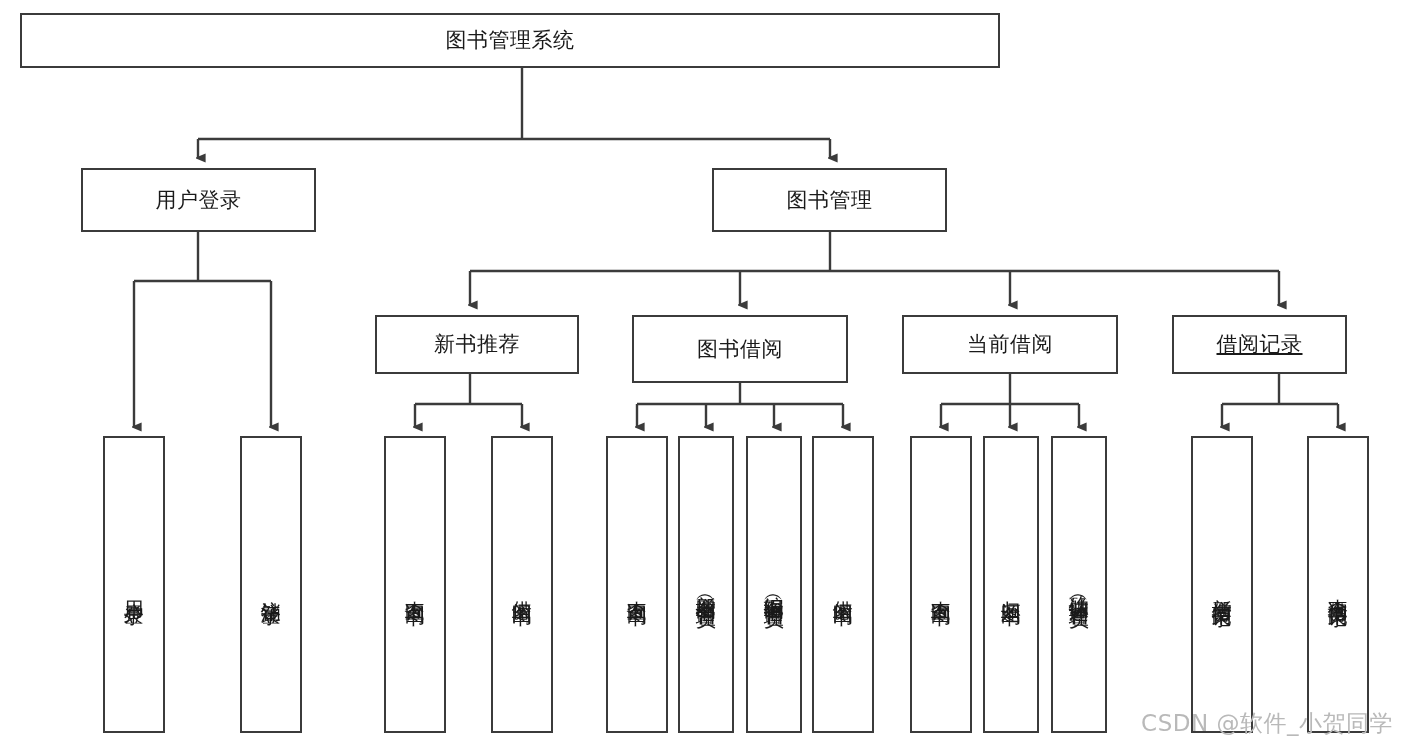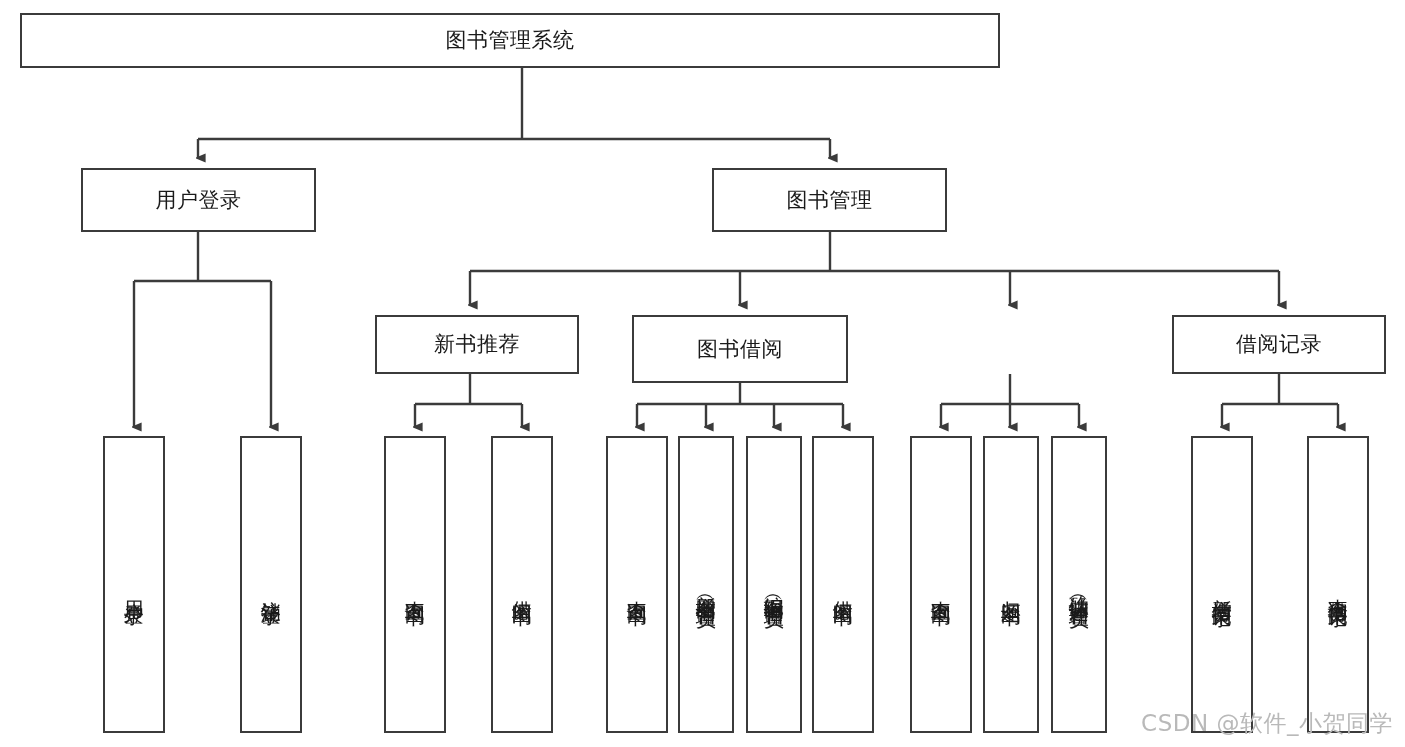--- a/index.html
+++ b/index.html
@@ -138,21 +138,24 @@
   <div class="node-box" style="left:712px; top:168px; width:235px; height:64px;">
     <span class="node-label">图书管理</span>
   </div>
 
   <div class="node-box" style="left:356px; top:315px; width:204px; height:59px;margin-left:19px;">
     <span class="node-label">新书推荐</span>
   </div>
   <div class="node-box" style="left:632px; top:315px; width:216px; height:68px;">
     <span class="node-label">图书借阅</span>
   </div>
-  <div class="node-box" style="left:1172px; top:315px; width:214px; height:59px;">
+  <div class="node-box" style="left:902px; top:315px; width:216px; height:59px;">
+    <span class="node-label">当前借阅</span>
+  </div>
+  <div class="node-box" style="left:1172px; top:315px; width:175px; height:59px;text-decoration:underline;">
     <span class="node-label">借阅记录</span>
   </div>
 
   <div class="leaf-box" style="left:103px; top:436px; width:62px; height:297px;">
     <span class="leaf-label">用户登录</span>
   </div>
   <div class="leaf-box" style="left:240px; top:436px; width:62px; height:297px;">
     <span class="leaf-label">注销登录</span>
   </div>
 

